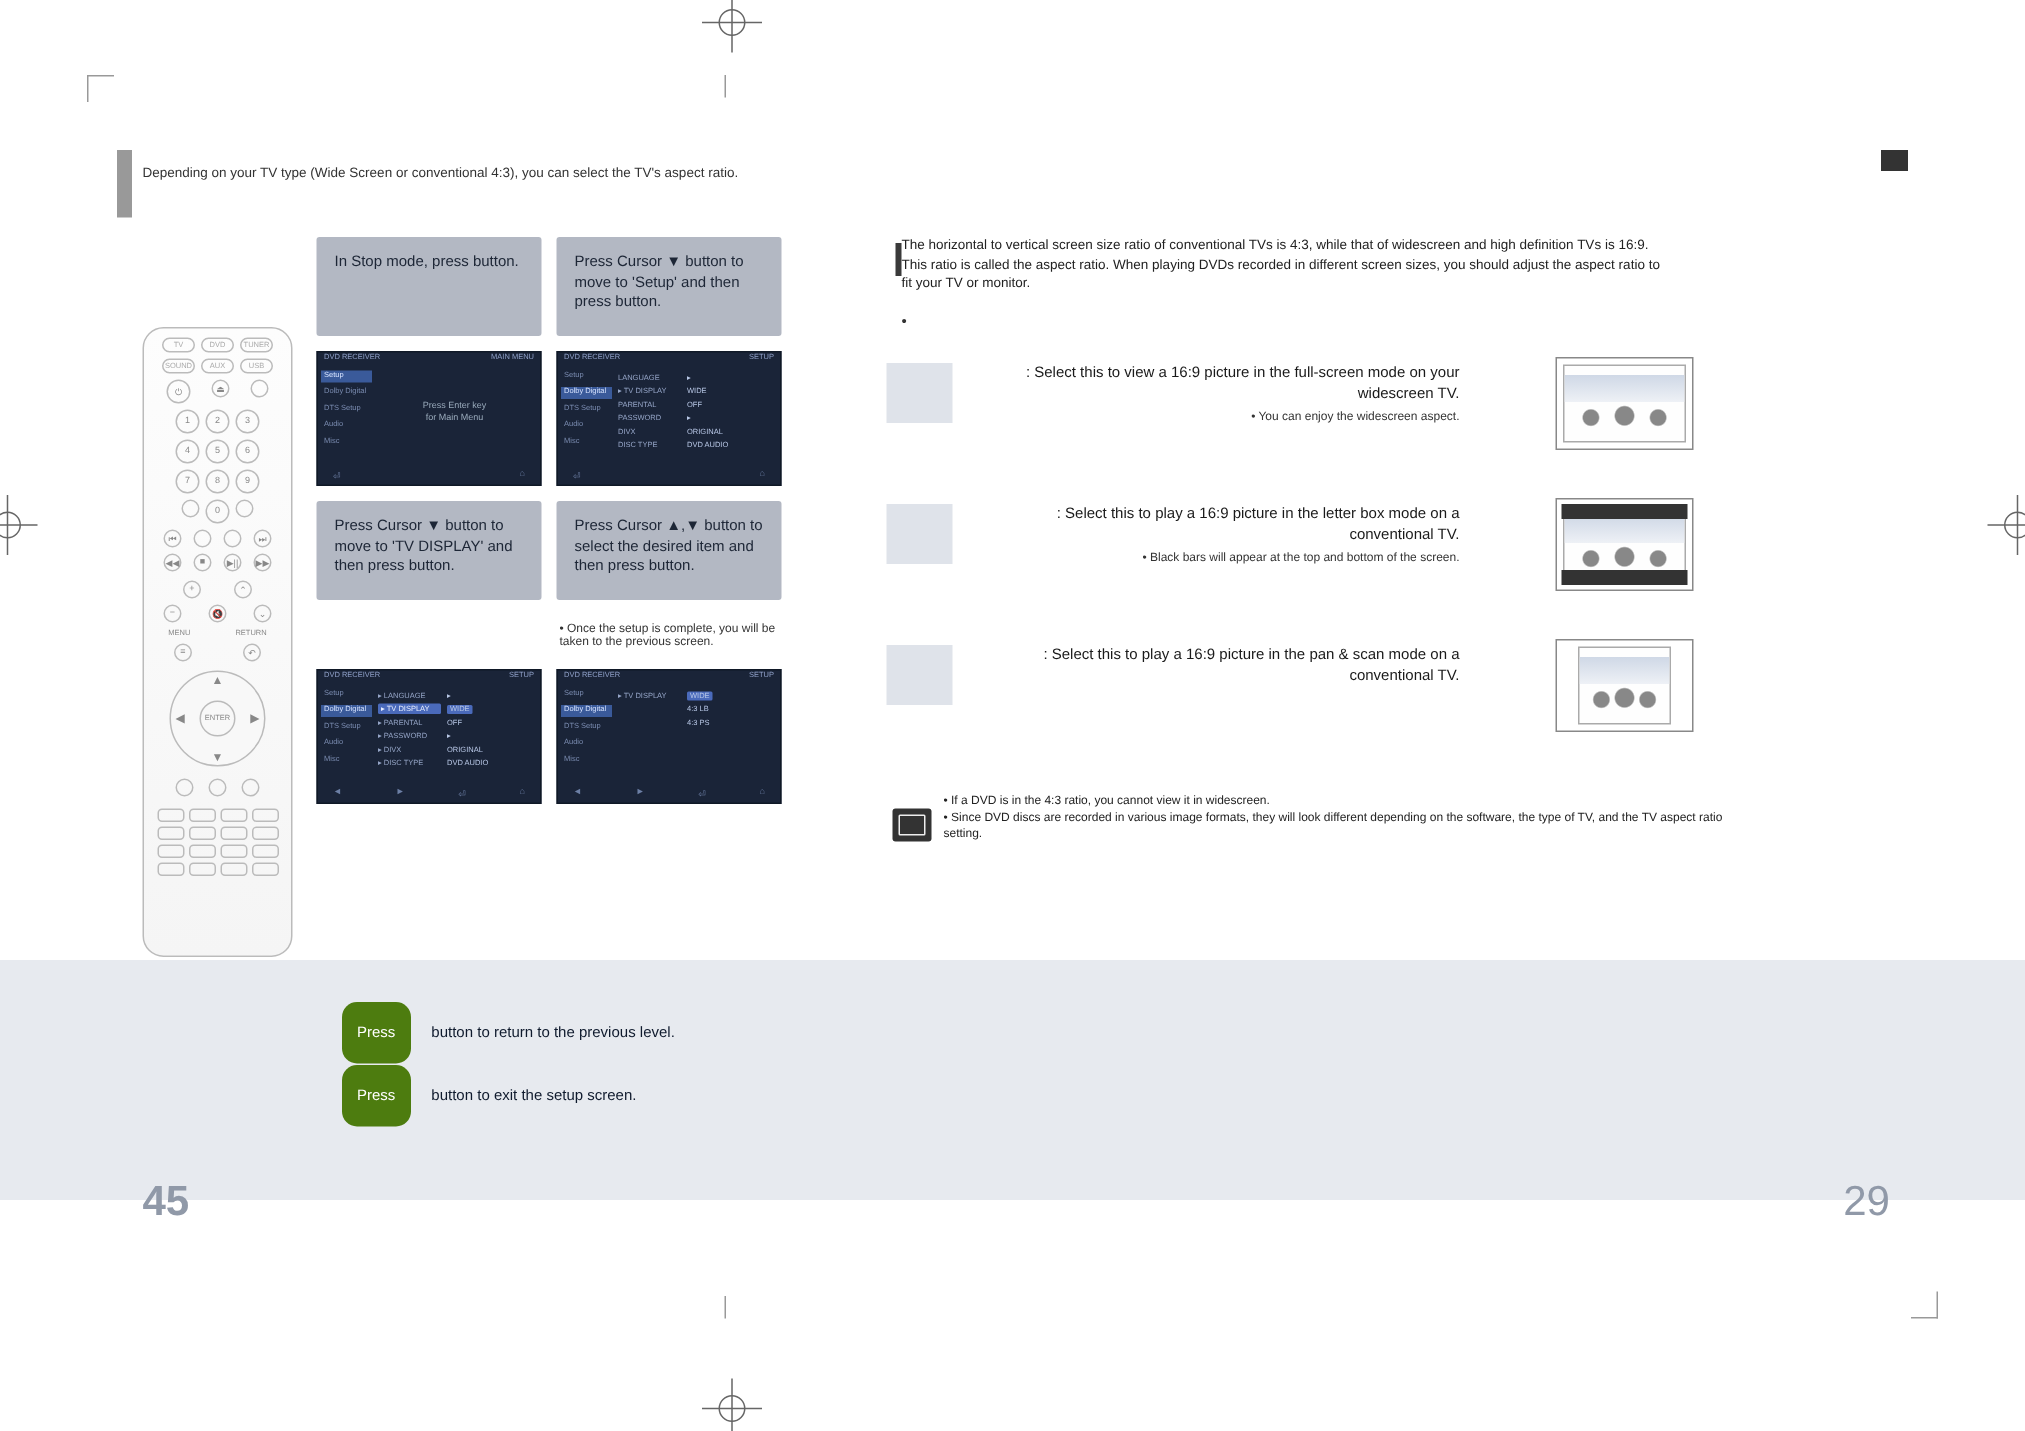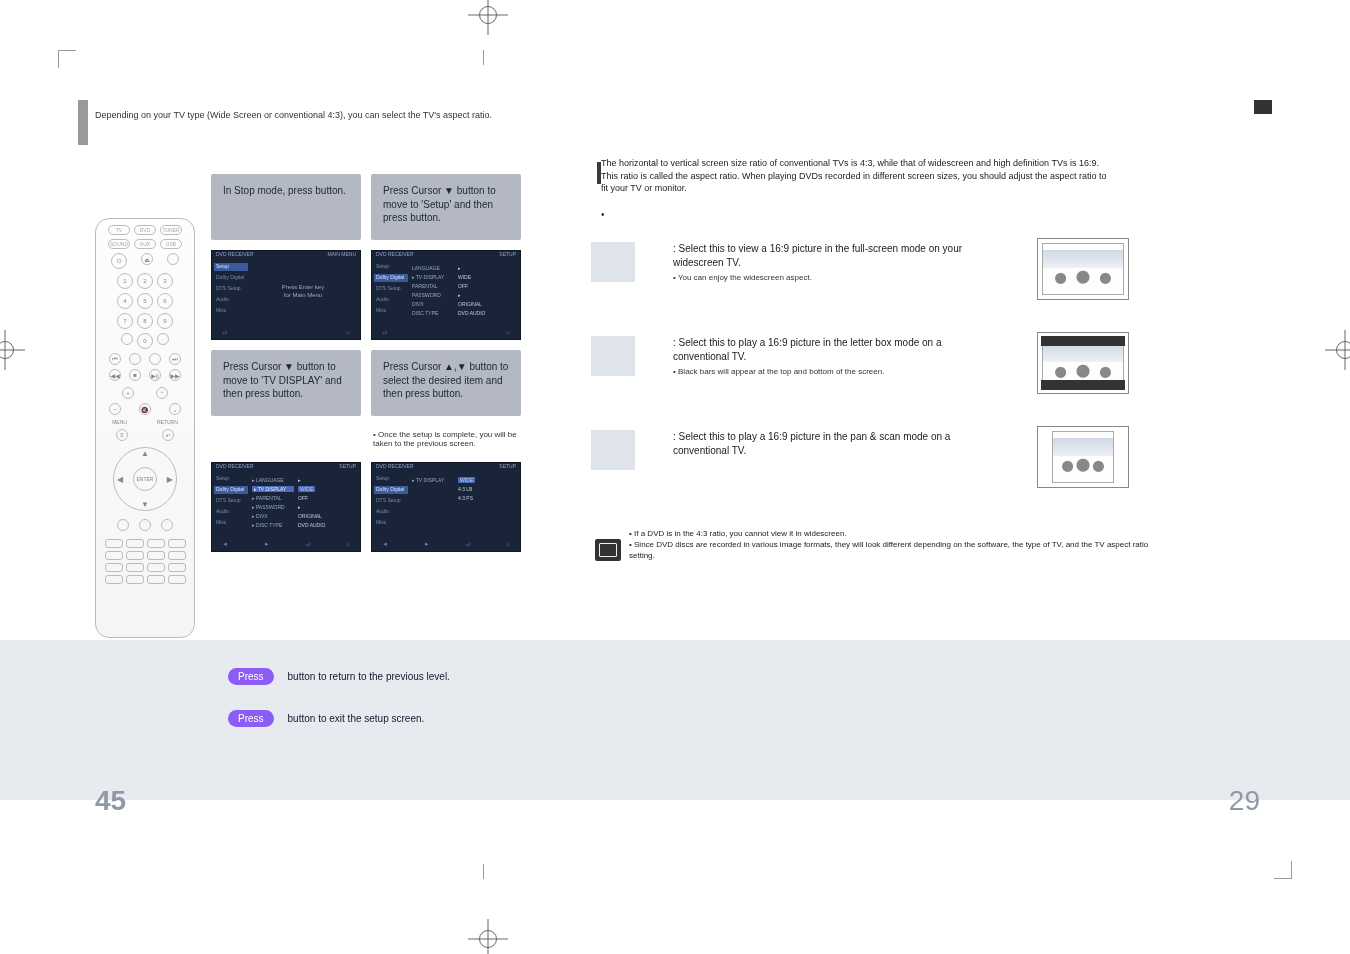--- a/index.html
+++ b/index.html
@@ -66,21 +66,20 @@
   .arrow.right { right:4px; top:50%; transform:translateY(-50%); }
   .btn-grid { display:grid; grid-template-columns: repeat(4, 18px); gap:3px; margin-top:4px; }
   .rect { width:18px; height:9px; border:1px solid #bbb; border-radius:3px; font-size:4px; display:flex; align-items:center; justify-content:center; color:#aaa;}
 
   .steps {
     position:absolute; left: 116px; top: 98px;
     display:grid;
     grid-template-columns: 150px 150px;
     grid-auto-rows: auto;
     gap: 10px 10px;
-    margin-top: 16px;
   }
   .step-text { background:#b3b8c3; color:#1d2636; font-size:10px; padding:10px 12px; border-radius:2px; height:66px; line-height:1.35; }
   .screenshot { width:150px; height:90px; background:#1a2438; position:relative; border:1px solid #0f1826; }
   .screenshot .hdr { position:absolute; top:0; left:0; right:0; height:10px; display:flex; justify-content:space-between; padding:0 4px; font-size:5px; color:#8fa0c8; }
   .screenshot .side { position:absolute; top:12px; left:2px; width:34px; display:flex; flex-direction:column; gap:3px; }
   .screenshot .side div { font-size:5px; color:#7a8bb0; height:8px; padding-left:2px; }
   .screenshot .side .sel { background:#3a5a9a; color:#d7e3ff; }
   .screenshot .main { position:absolute; top:12px; left:40px; right:6px; bottom:12px; }
   .screenshot .main .line { display:flex; gap:4px; font-size:5px; color:#95a5c7; height:9px; align-items:center; }
   .screenshot .main .line .lab { width:42px; }
@@ -89,41 +88,41 @@
   .screenshot .ftr { position:absolute; bottom:0; left:0; right:0; height:10px; display:flex; justify-content:space-between; padding:0 10px; font-size:6px; color:#6c7fa5; }
   .screenshot .msg { font-size:6px; color:#9ab; text-align:center; padding-top:20px; line-height:1.4;}
 
   .note-small { font-size:8px; color:#333; margin: 4px 0 4px 2px; }
 
   .page-right .intro-r { font-size:9px; color:#222; line-height:1.4; margin: 97px 0 14px 16px; width: 510px;}
   .top-bar { position:absolute; top:102px; left:12px; width:4px; height:22px; background:#3a3a3a; }
 
   .opt-row { position:relative; margin: 22px 0 0 16px; min-height:72px; }
   .opt-thumb { position:absolute; left:-10px; top:0; width:44px; height:40px; background:#dfe3ea; display:flex; align-items:center; justify-content:center; font-size:14px; color:#89a;}
-  .opt-text { margin-left:72px; font-size:10px; color:#1a1a1a; width:320px; line-height:1.4; }
+  .opt-text { margin-left:52px; font-size:10px; color:#1a1a1a; width:320px; line-height:1.4;text-align:right; }
   .opt-text .sub { font-size:8px; color:#333; margin-top:2px; }
   .aspect-ill { position:absolute; right:26px; top:-4px; width:92px; height:62px; border:1px solid #888; background:#fff; }
   .aspect-ill .screenframe { position:absolute; inset:4px; border:1px solid #aaa; overflow:hidden; background:#fefefe; }
   .aspect-ill .people { position:absolute; left:8px; right:8px; bottom:6px; height:24px; background:
      radial-gradient(circle at 15% 60%, #888 5px, transparent 6px),
      radial-gradient(circle at 50% 55%, #888 6px, transparent 7px),
      radial-gradient(circle at 85% 60%, #888 5px, transparent 6px);
   }
   .aspect-ill .mtn { position:absolute; left:0; right:0; top:6px; height:18px; background:linear-gradient(#cfd8e6,#eef1f6); }
   .letterbox .blackbar-top { position:absolute; top:3px; left:3px; right:3px; height:10px; background:#333; }
   .letterbox .blackbar-bot { position:absolute; bottom:3px; left:3px; right:3px; height:10px; background:#333; }
   .panscan .screenframe { left:14px; right:14px; }
 
   .info-row { display:flex; align-items:flex-end; gap:8px; margin:26px 0 0 10px; font-size:8px; color:#222; line-height:1.4; }
   .info-icon { width:26px; height:22px; background:#333; border-radius:2px; position:relative; flex-shrink:0; }
   .info-icon:after { content:""; position:absolute; inset:4px; border:1px solid #eee; border-radius:1px; }
 
   .footer-band { position:absolute; left:0; right:0; top:640px; height:160px; background:#e7eaef; }
   .foot-btn { display:inline-flex; align-items:center; gap:14px; position:absolute; font-size:10px; color:#0f1a2d; }
-  .foot-btn .chip { background:#8b5cf6; color:#fff; padding:3px 10px; border-radius:10px; font-size:10px; }
+  .foot-btn .chip { background:#4d7c0f; color:#fff; padding:15px 10px; border-radius:10px; font-size:10px; }
   .foot-1 { top:28px; left:228px; }
   .foot-2 { top:70px; left:228px; }
 
   .pg-num-left { position:absolute; left:95px; top:785px; font-size:28px; color:#9099a8;font-weight:bold; }
   .pg-num-right { position:absolute; right:90px; top:785px; font-size:28px; color:#9099a8; }
 </style>
 </head>
 <body>
 
 <div class="cross cross-top">

